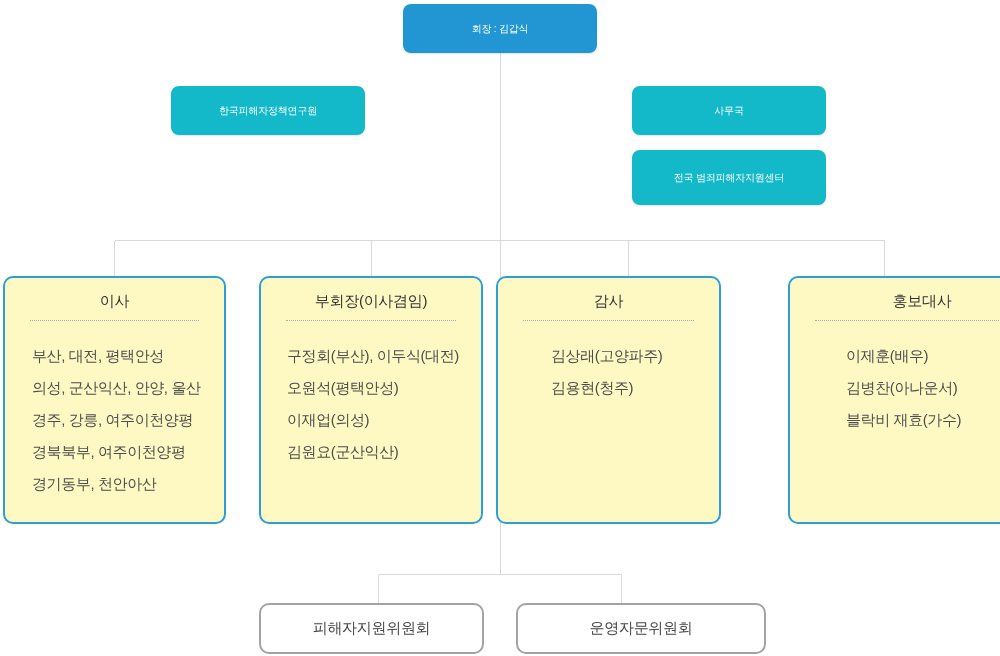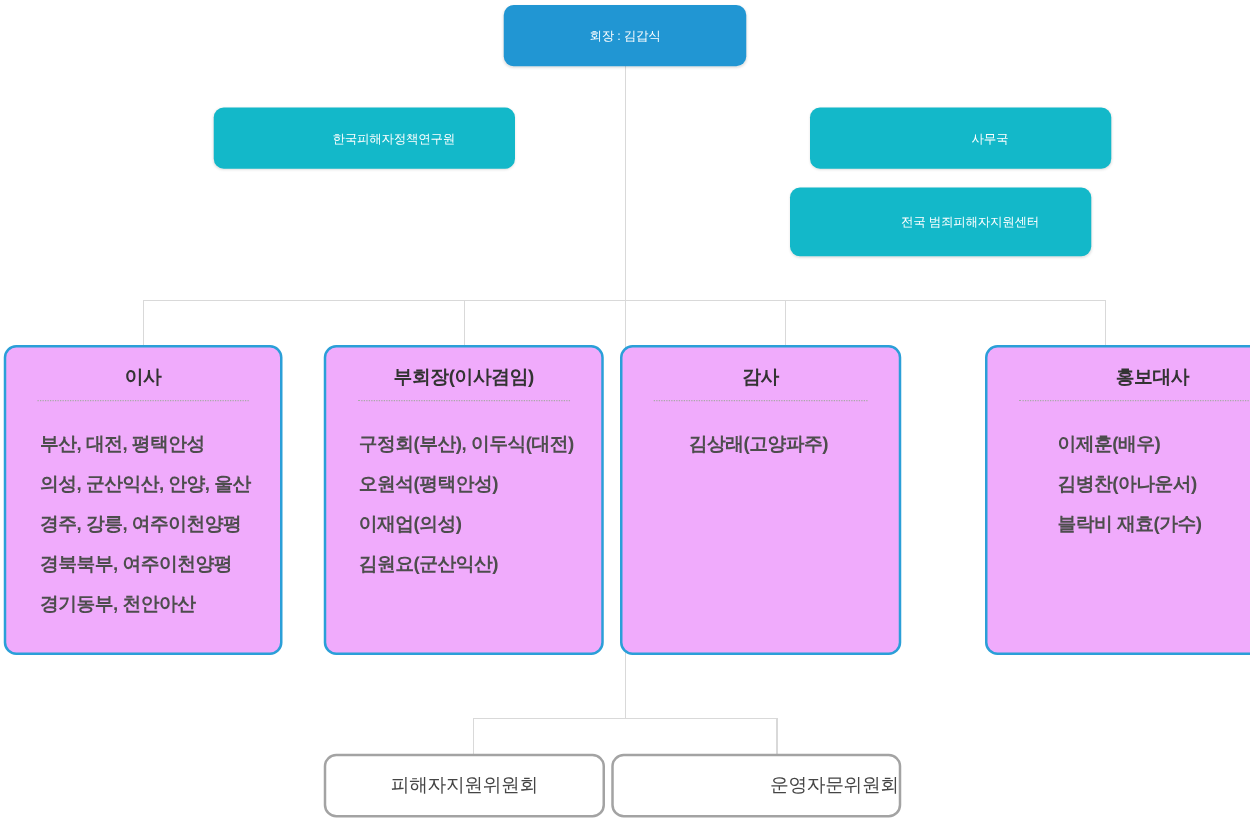--- a/index.html
+++ b/index.html
@@ -8,30 +8,30 @@
     font-family:"Liberation Sans","DejaVu Sans",sans-serif; overflow:hidden;
   }
   .connectors { position:absolute; left:0; top:0; width:1000px; height:656px; }
 
   .pill {
     position:absolute; display:flex; align-items:center; justify-content:center;
     color:#ffffff; font-size:10px; border-radius:8px; letter-spacing:-0.2px;
     box-shadow:0 1px 2px rgba(0,0,0,0.12);
   }
   .pill.blue { background:#2196d3; }
-  .pill.cyan { background:#13b8c9;padding-left:47px; }
+  .pill.cyan { background:#13b8c9; }
 
   .chairman   { left:403px; top:4px;   width:194px; height:49px; }
   .research   { left:171px; top:86px;  width:194px; height:49px; }
-  .secretariat{ left:648px; top:86px;  width:194px; height:49px; }
+  .secretariat{ left:632px; top:86px;  width:194px; height:49px; }
   .supportctr { left:632px; top:150px; width:194px; height:55px; }
 
   .dept {
     position:absolute; top:276px; height:248px; box-sizing:border-box;
-    background:#f0abfc; border:2px solid #2b9fd8; border-radius:10px;font-weight:bold;
+    background:#fef9c3; border:2px solid #2b9fd8; border-radius:10px;
   }
   .dept-1 { left:3px;   width:223px; --pad:27px; }
   .dept-2 { left:259px; width:224px; --pad:26px; }
   .dept-3 { left:496px; width:225px; --pad:53px; }
   .dept-4 { left:788px; width:268px; --pad:56px; }
 
   .dept .title {
     margin-top:14px; text-align:center; font-size:15px; color:#333333;
     letter-spacing:-0.3px;
   }
@@ -39,21 +39,21 @@
   .dept ul { list-style:none; margin:19px 0 0 0; padding:0 6px 0 var(--pad); }
   .dept li { line-height:32px; font-size:15px; color:#4d4d4d; letter-spacing:-0.4px; white-space:nowrap; }
 
   .committee {
     position:absolute; top:603px; height:51px; box-sizing:border-box;
     background:#ffffff; border:2px solid #a3a3a3; border-radius:10px;
     display:flex; align-items:center; justify-content:center;
     font-size:15px; color:#454545; letter-spacing:-0.3px;
   }
   .committee-1 { left:259px; width:225px; }
-  .committee-2 { left:489px; width:232px;justify-content:flex-end; }
+  .committee-2 { left:516px; width:250px; }
 </style>
 </head>
 <body>
 
 <div class="stage">
 
   <svg class="connectors" viewBox="0 0 1000 656" xmlns="http://www.w3.org/2000/svg">
     <g stroke="#d9d9d9" stroke-width="1" fill="none" shape-rendering="crispEdges">
       <line x1="500.5" y1="53" x2="500.5" y2="574"></line>
       <line x1="114.5" y1="240.5" x2="884.5" y2="240.5"></line>
@@ -104,20 +104,21 @@
       <li>이재업(의성)</li>
       <li>김원요(군산익산)</li>
     </ul>
   </div>
 
   <div class="dept dept-3">
     <div class="title">감사</div>
     <hr class="sep">
     <ul>
       <li>김상래(고양파주)</li>
+      <li>김용현(청주)</li>
     </ul>
   </div>
 
   <div class="dept dept-4">
     <div class="title">홍보대사</div>
     <hr class="sep">
     <ul>
       <li>이제훈(배우)</li>
       <li>김병찬(아나운서)</li>
       <li>블락비 재효(가수)</li>

